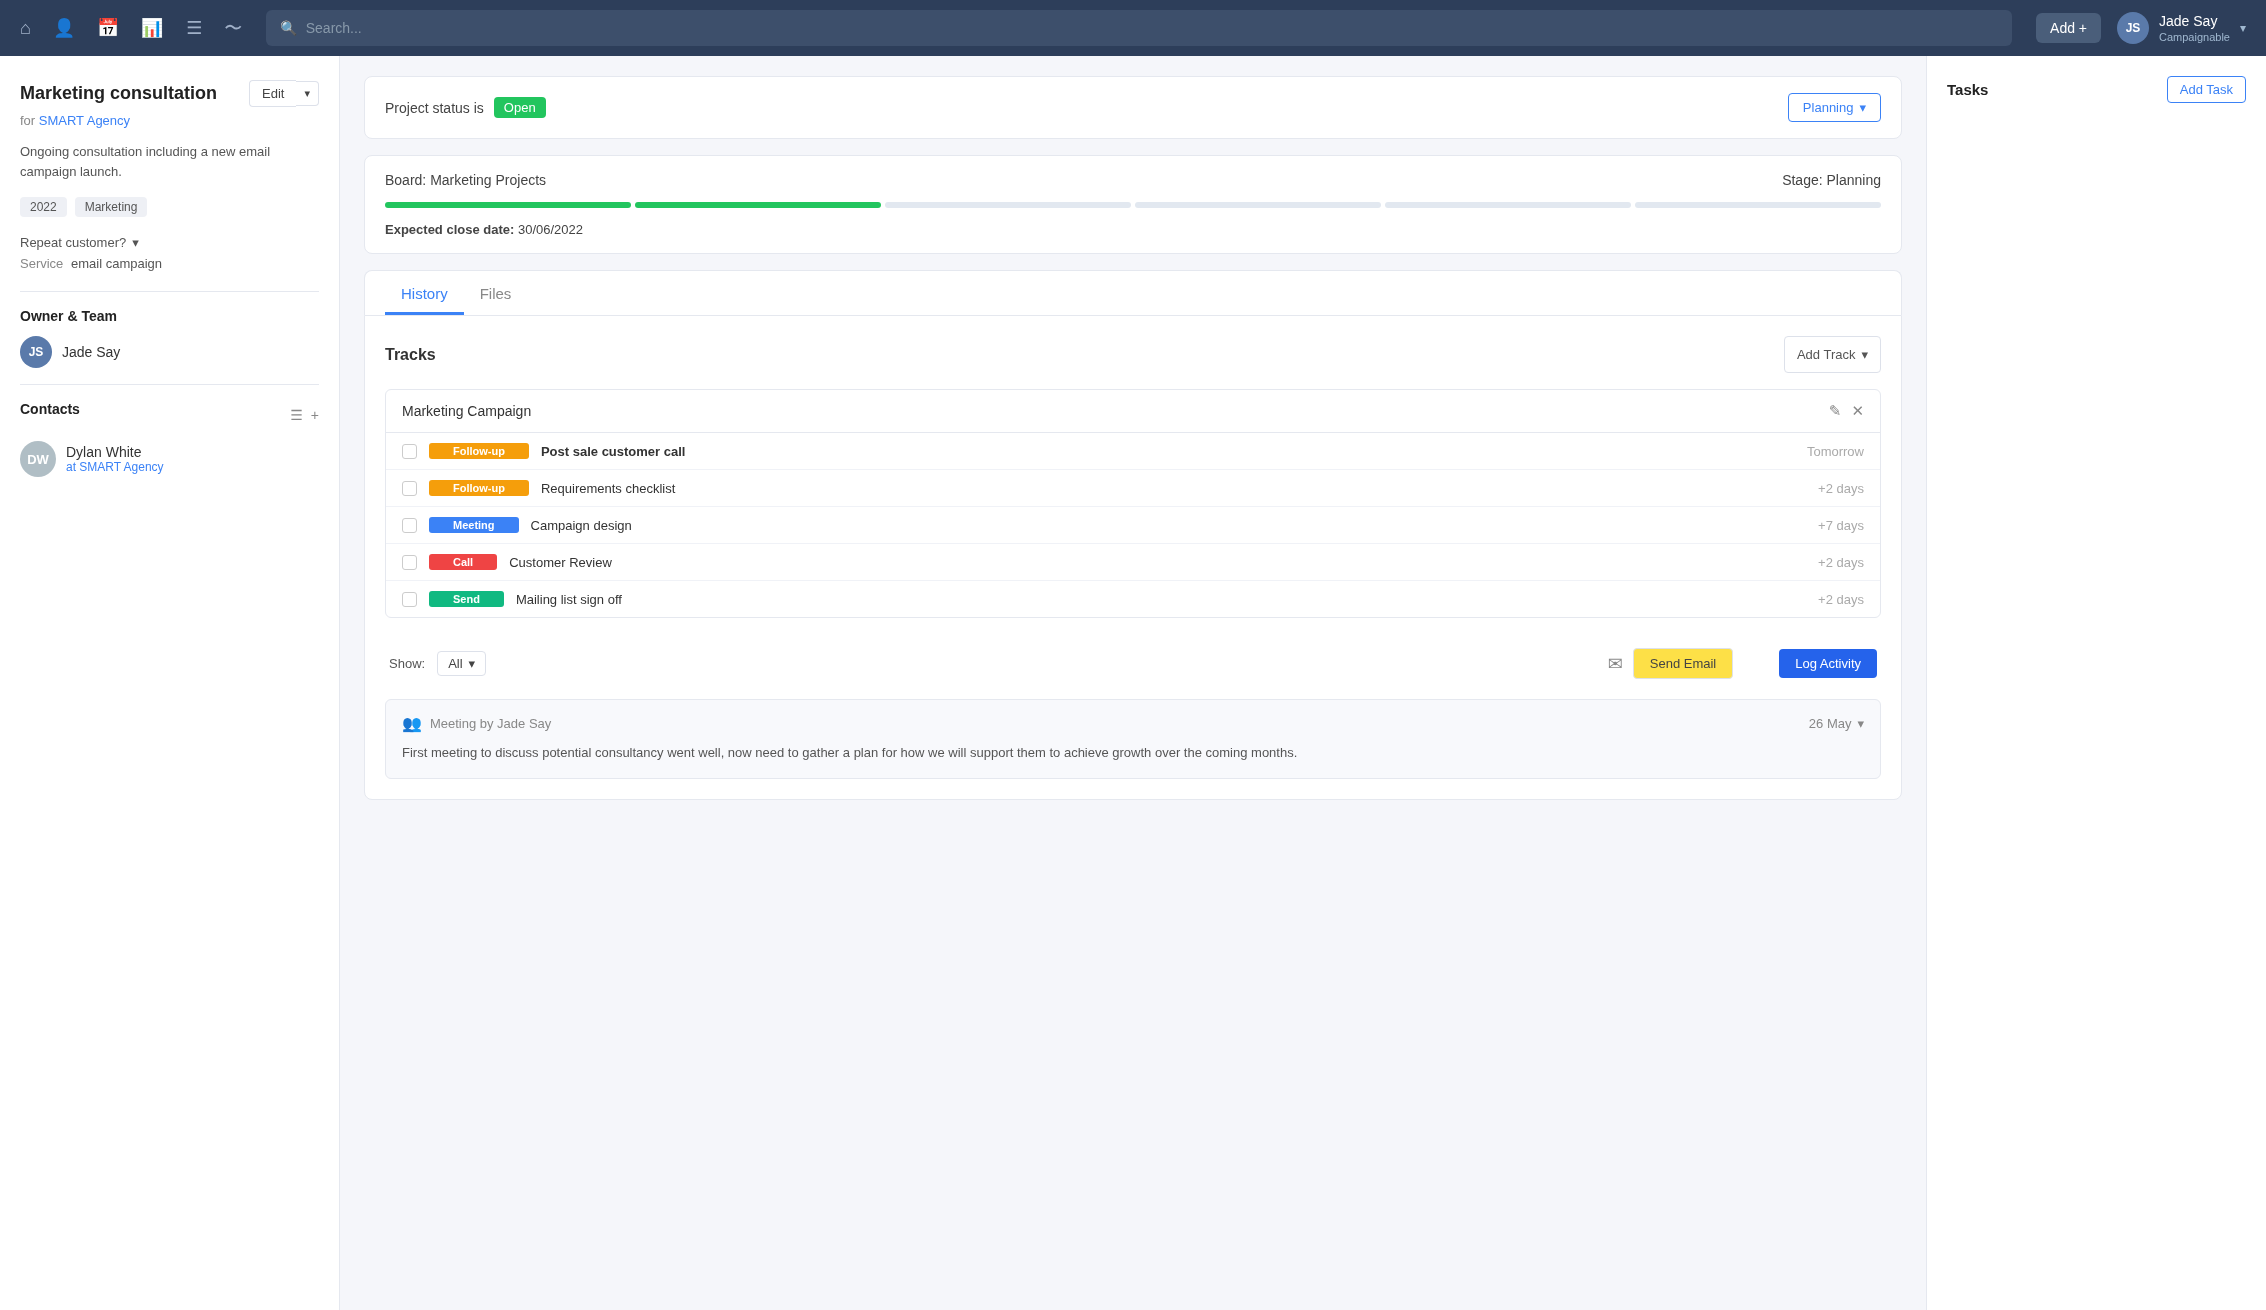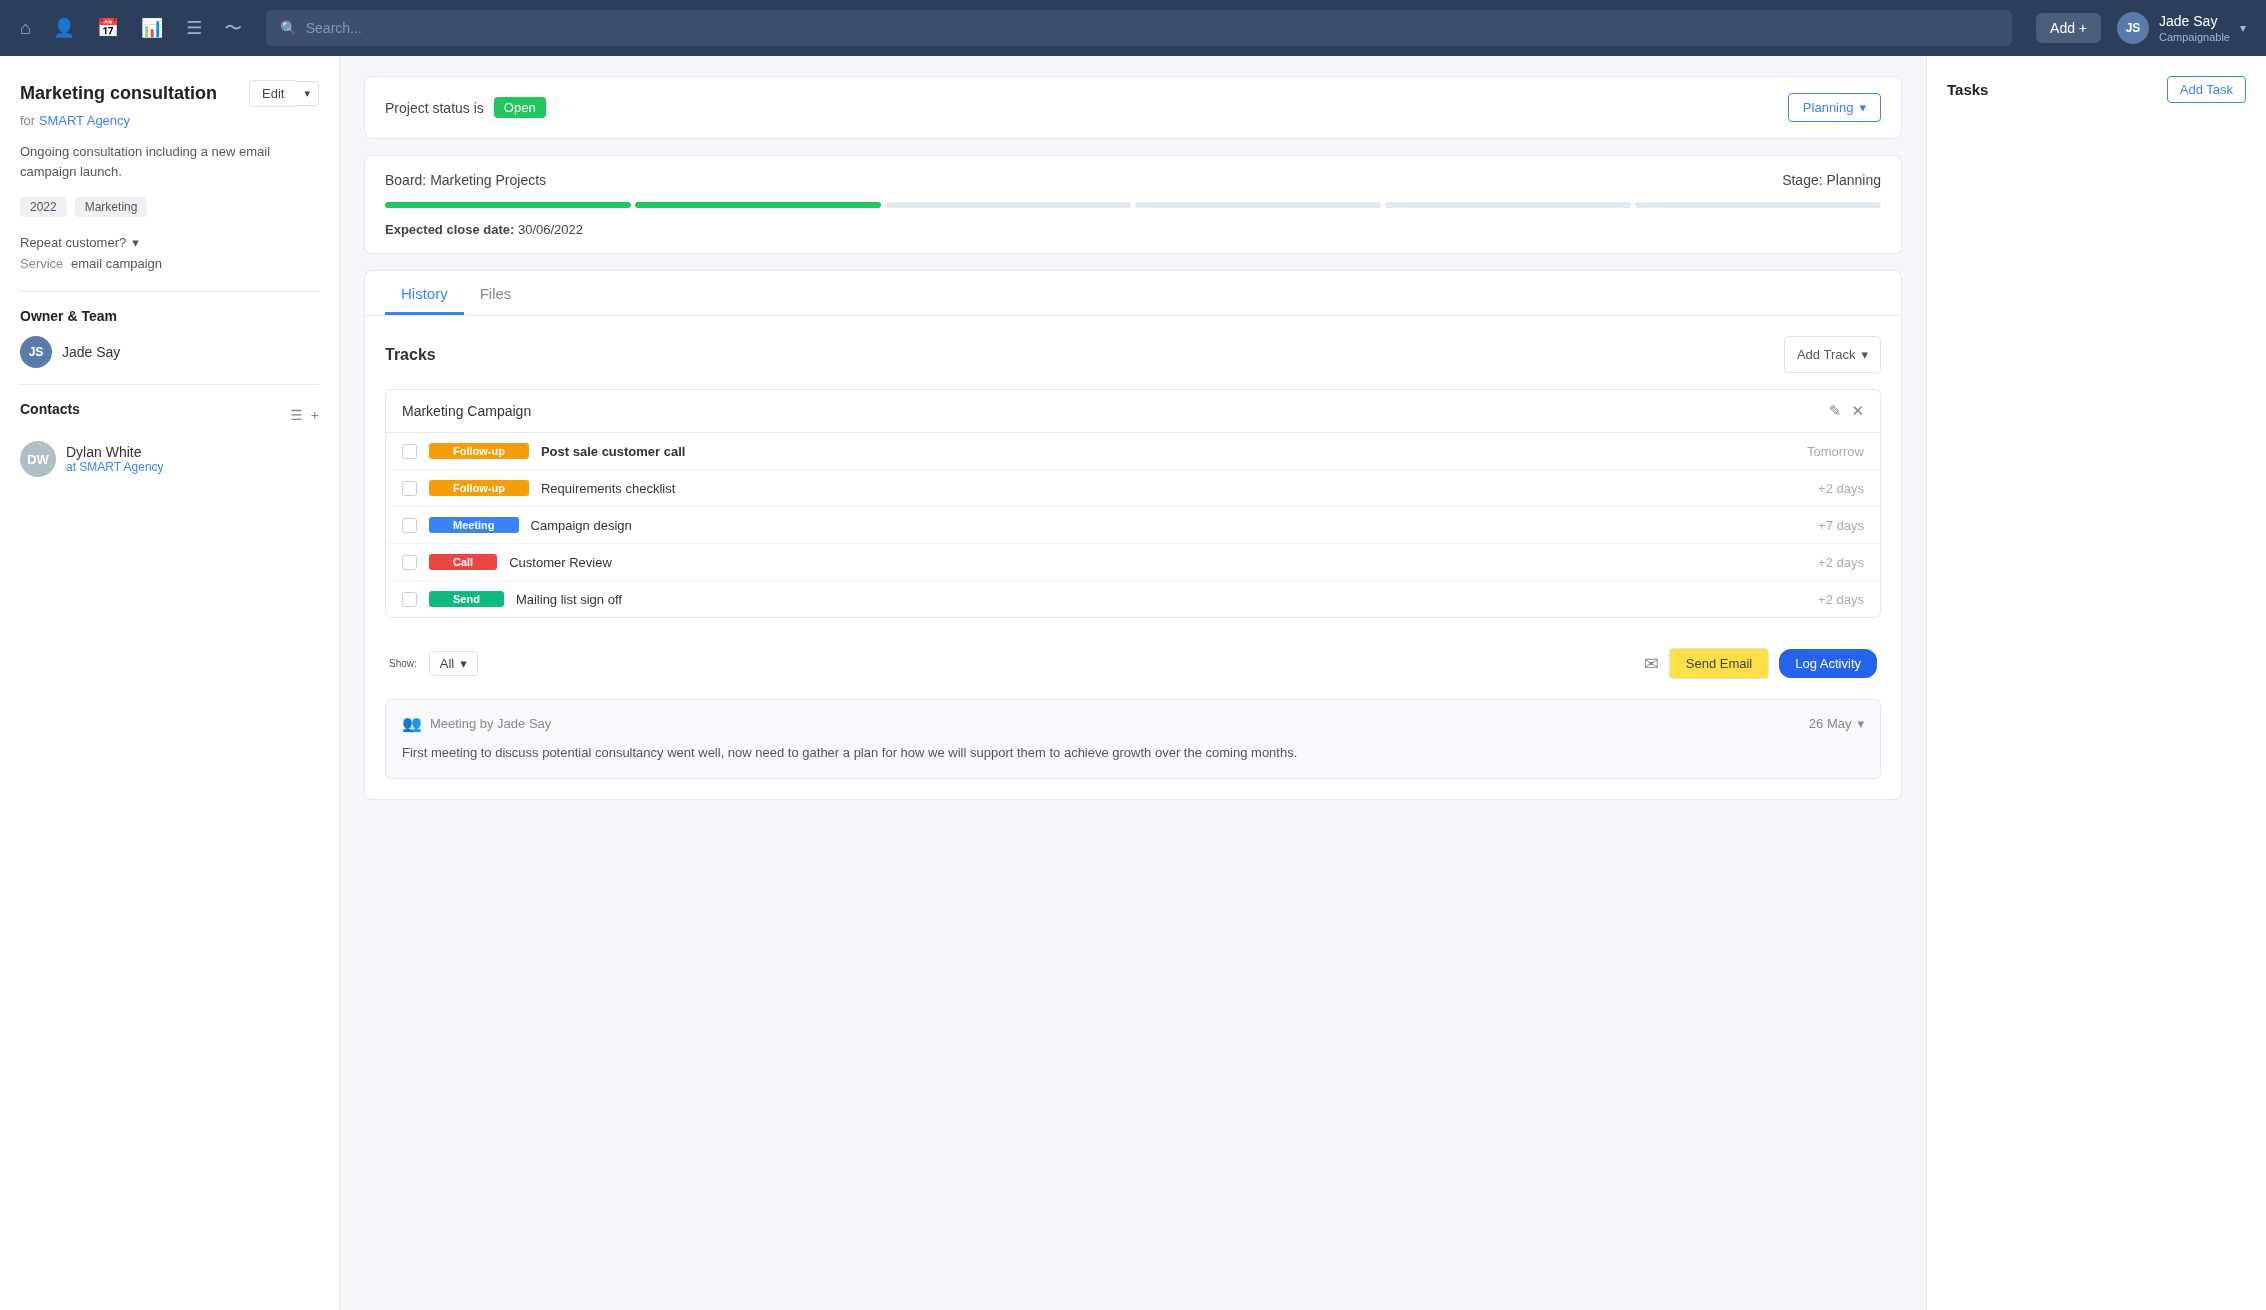--- a/index.html
+++ b/index.html
@@ -297,21 +297,21 @@
     .item-name.bold { font-weight: 600; }
     .item-due { font-size: 13px; color: #aaa; }
 
     
     .show-bar {
       display: flex;
       align-items: center;
       padding: 14px 4px 0;
       gap: 12px;
     }
-    .show-label { font-size: 10px; color: #555; }
+    .show-label { font-size: 13px; color: #555; }
     .show-select {
       border: 1px solid #dde1ea;
       border-radius: 4px;
       padding: 4px 10px;
       font-size: 13px;
       color: #444;
       cursor: pointer;
       background: #fff;
       display: flex;
       align-items: center;
@@ -324,25 +324,26 @@
       border: 1px solid #dde1ea;
       border-radius: 4px;
       padding: 7px 16px;
       font-size: 13px;
       color: #444;
       cursor: pointer;
     }
     .log-activity-btn {
       background: #2563eb;
       border: none;
-      border-radius: 12px;
+      border-radius: 4px;
       padding: 7px 16px;
       font-size: 13px;
       color: #fff;
       cursor: pointer;
+      margin-left: 36px;
     }
 
     
     .activity-section { margin-top: 20px; }
     .activity-item {
       background: #f8f9fc;
       border: 1px solid #e5e8ef;
       border-radius: 6px;
       padding: 14px 16px;
     }

